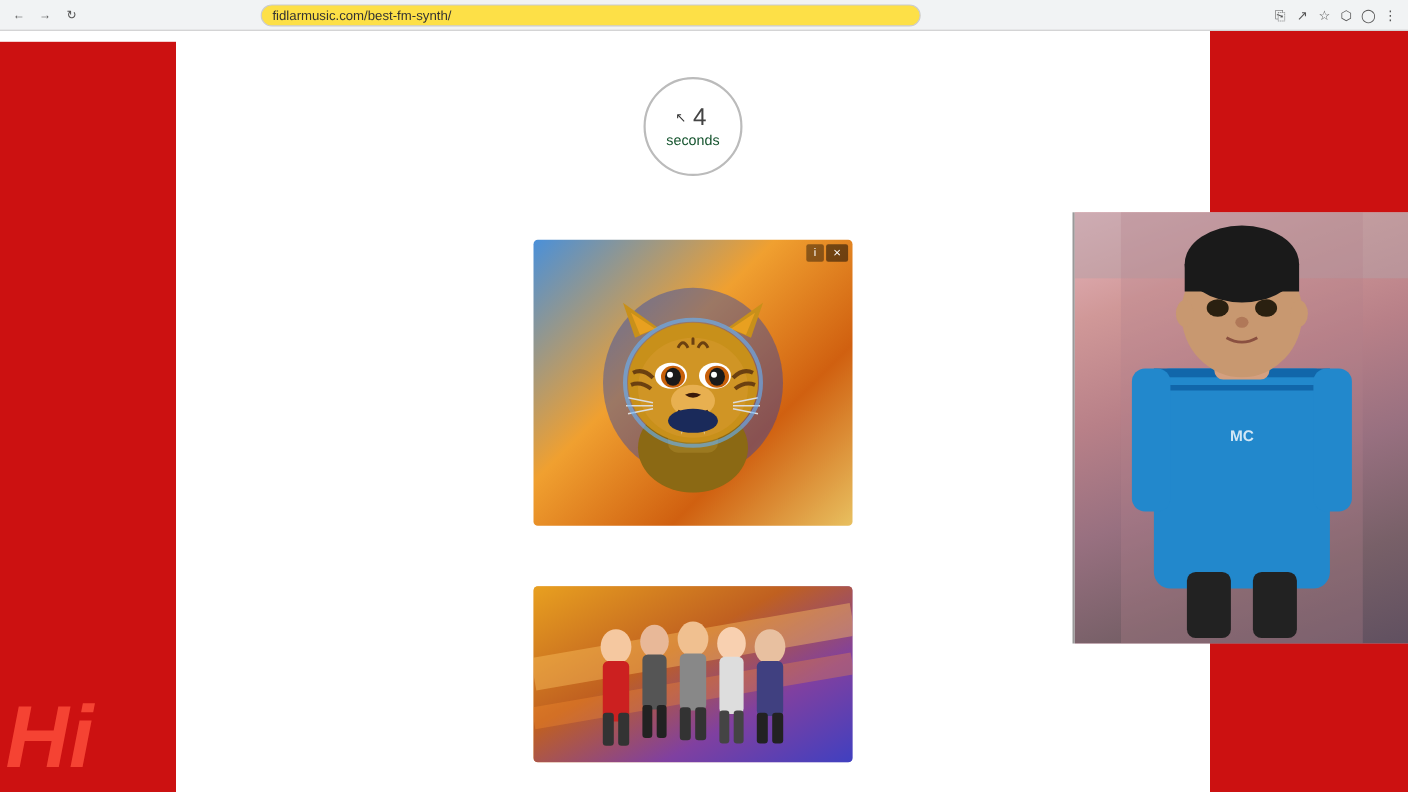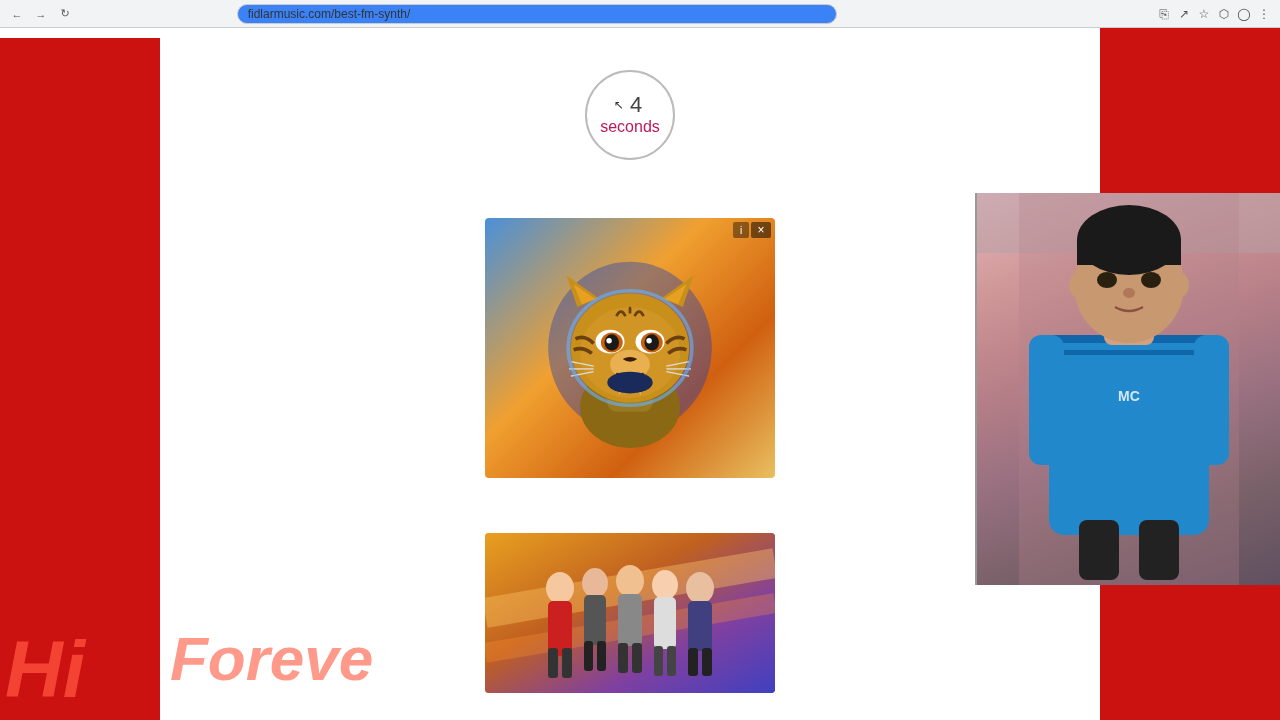--- a/index.html
+++ b/index.html
@@ -32,21 +32,21 @@
       display: flex;
       align-items: center;
       justify-content: center;
       cursor: pointer;
       color: #555;
       font-size: 11px;
     }
     .browser-url-bar {
       flex: 1;
       height: 20px;
-      background: #3b82f6;
+      background: #fde047;
       border: 1px solid #ccc;
       border-radius: 10px;
       display: flex;
       align-items: center;
       padding: 0 10px;
       font-size: 12px;
       color: #333;
       max-width: 600px;
       margin: 0 auto;
     }
@@ -125,22 +125,22 @@
       background: #fff;
       z-index: 5;
     }
     .countdown-number {
       font-size: 22px;
       font-weight: 400;
       color: #444;
       line-height: 1;
     }
     .countdown-label {
-      font-size: 16px;
-      color: #be185d;
+      font-size: 13px;
+      color: #14532d;
       margin-top: 2px;
     }
     .cursor-icon {
       font-size: 12px;
       color: #333;
       position: relative;
       top: 0;
       left: -4px;
     }
 
@@ -429,21 +429,20 @@
         <rect x="169" y="113" width="9" height="30" rx="3" fill="#444"></rect>
         <rect x="182" y="113" width="9" height="30" rx="3" fill="#444"></rect>
 
         <ellipse cx="215" cy="55" rx="14" ry="16" fill="#E8C0A0"></ellipse>
         <rect x="203" y="68" width="24" height="50" rx="5" fill="#404080"></rect>
         <rect x="203" y="115" width="10" height="28" rx="3" fill="#222"></rect>
         <rect x="217" y="115" width="10" height="28" rx="3" fill="#222"></rect>
       </svg>
     </div>
 
-    <div class="forever-text">Foreve</div>
 
   </div>
 
   <div class="webcam-overlay">
     <div class="webcam-bg">
 
       <div class="ceiling-detail"></div>
 
       <svg class="person-silhouette" viewBox="0 0 220 420" xmlns="http://www.w3.org/2000/svg">
 

